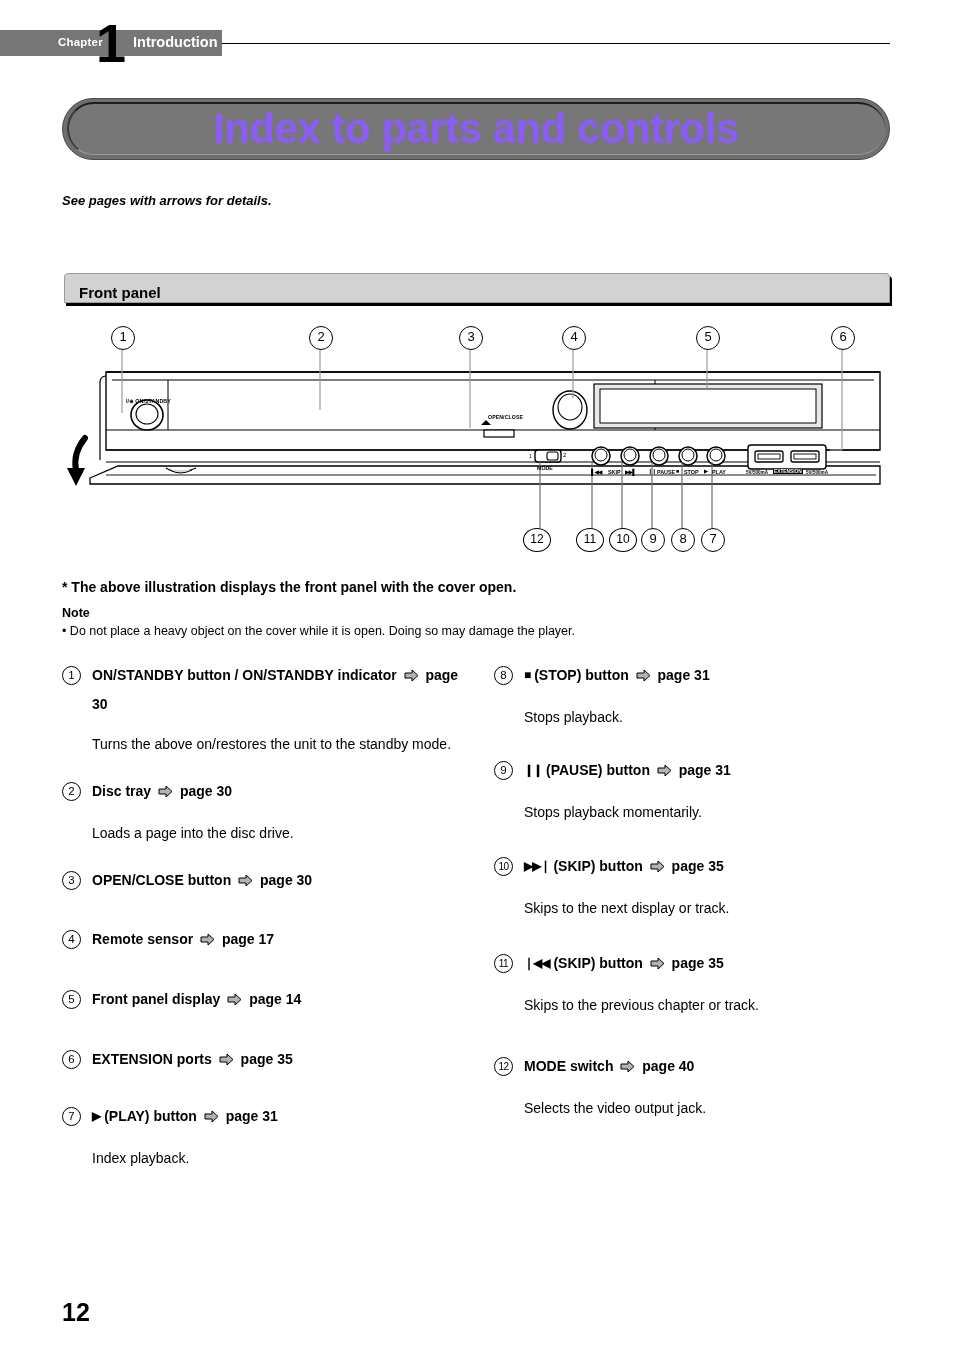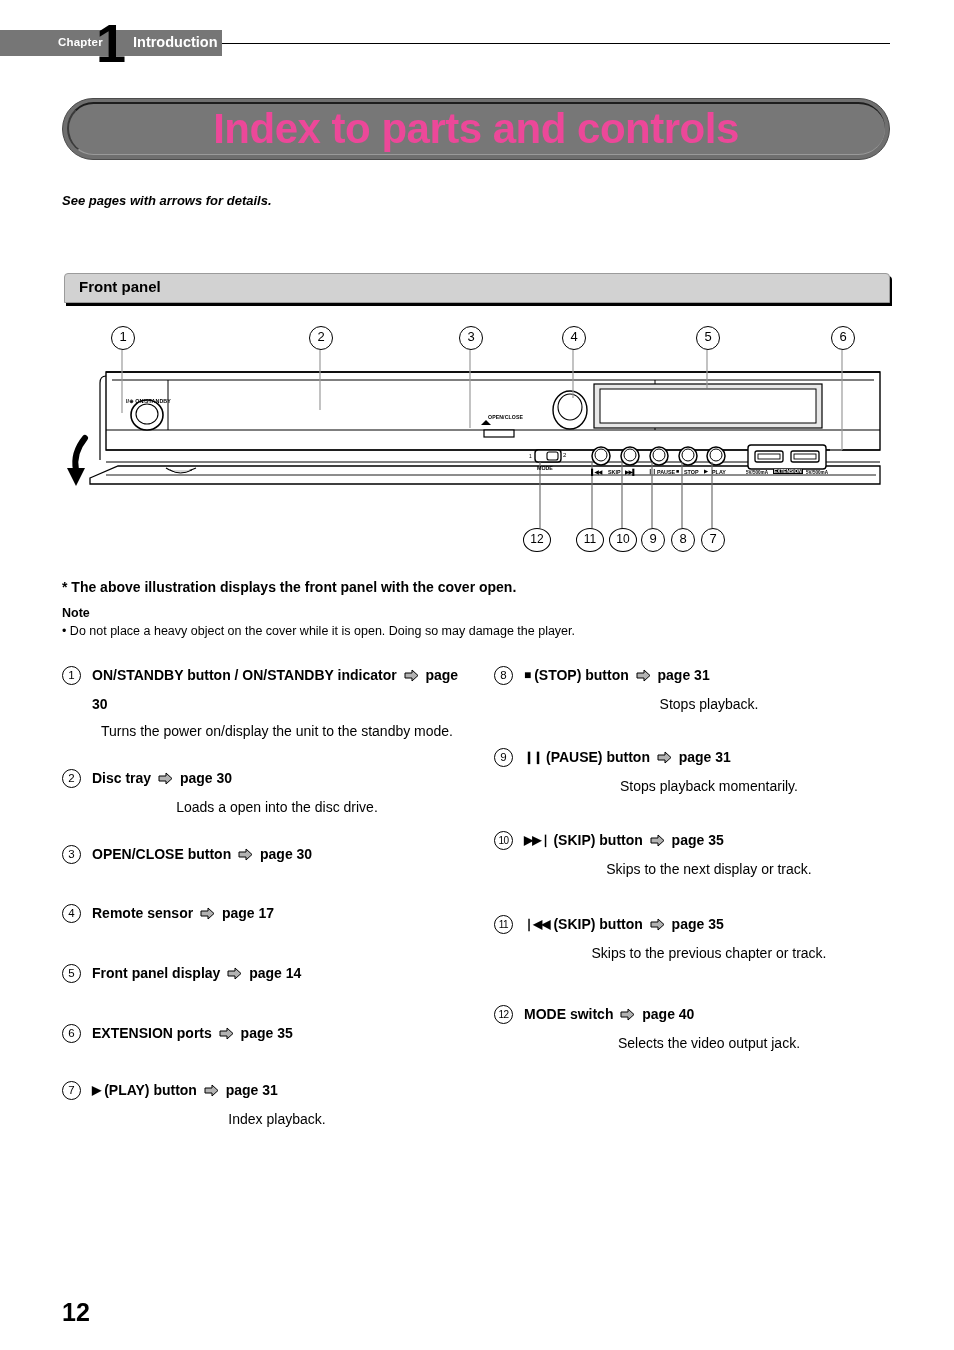--- a/index.html
+++ b/index.html
@@ -98,21 +98,21 @@
     box-sizing: border-box;
   }
   .title-pill-text {
     position: absolute;
     inset: 0;
     display: flex;
     align-items: center;
     justify-content: center;
     font-size: 42px;
     font-weight: bold;
-    color: #ec4899;
+    color: #8b5cf6;
     letter-spacing: -0.5px;
     font-family: "Liberation Sans", sans-serif;
   }
 
   .see-pages {
     position: absolute;
     left: 62px;
     top: 193px;
     font-size: 13px;
     font-weight: bold;
@@ -128,21 +128,21 @@
     height: 30px;
     background: #d2d2d2;
     border: 1px solid #9b9b9b;
     border-radius: 4px 4px 0 0;
     box-sizing: border-box;
     box-shadow: 2px 3px 0 #000;
   }
   .section-bar-label {
     position: absolute;
     left: 14px;
-    top: 4px;
+    top: 10px;
     font-size: 15px;
     font-weight: bold;
   }
 
   
   .illus {
     position: absolute;
     left: 0;
     top: 310px;
     width: 954px;
@@ -220,22 +220,21 @@
     line-height: 17px;
     text-align: center;
     font-weight: normal;
     box-sizing: border-box;
   }
   .legend-circle.wide { font-size: 10px; letter-spacing: -0.5px; }
   .legend-desc {
     padding-left: 30px;
     font-size: 14px;
     line-height: 20px;
-    margin-top: 3px;
-    text-align: center;
+    margin-top: 16px;
   }
   .arrow-ico {
     display: inline-block;
     vertical-align: -2px;
     margin: 0 3px;
   }
   .glyph {
     font-size: 12px;
     letter-spacing: -1px;
     vertical-align: 1px;
@@ -419,27 +418,27 @@
 <div class="footnote">* The above illustration displays the front panel with the cover open.</div>
 <div class="note-head">Note</div>
 <div class="note-body">• Do not place a heavy object on the cover while it is open. Doing so may damage the player.</div>
 
 <div class="legend">
   <div class="legend-col left" id="legend-left">
       <div class="legend-item" style="margin-bottom: 24px;">
         <div class="legend-head"><span class="legend-circle">1</span><span>ON/STANDBY button / ON/STANDBY indicator</span> <span class="arrow-ico"><svg width="15" height="13" viewBox="0 0 15 13">
               <path d="M1,4 L8,4 L8,1 L14,6.5 L8,12 L8,9 L1,9 Z" fill="#b3b3b3" stroke="#000" stroke-width="1"></path>
             </svg></span> <span>page 30</span></div>
-        <div class="legend-desc">Turns the power on/display the unit to the standby mode.</div>
+        <div class="legend-desc">Turns the above on/restores the unit to the standby mode.</div>
       </div>
       <div class="legend-item" style="margin-bottom: 24px;">
         <div class="legend-head"><span class="legend-circle">2</span><span>Disc tray</span> <span class="arrow-ico"><svg width="15" height="13" viewBox="0 0 15 13">
               <path d="M1,4 L8,4 L8,1 L14,6.5 L8,12 L8,9 L1,9 Z" fill="#b3b3b3" stroke="#000" stroke-width="1"></path>
             </svg></span> <span>page 30</span></div>
-        <div class="legend-desc">Loads a open into the disc drive.</div>
+        <div class="legend-desc">Loads a page into the disc drive.</div>
       </div>
       <div class="legend-item" style="margin-bottom: 30px;">
         <div class="legend-head"><span class="legend-circle">3</span><span>OPEN/CLOSE button</span> <span class="arrow-ico"><svg width="15" height="13" viewBox="0 0 15 13">
               <path d="M1,4 L8,4 L8,1 L14,6.5 L8,12 L8,9 L1,9 Z" fill="#b3b3b3" stroke="#000" stroke-width="1"></path>
             </svg></span> <span>page 30</span></div>
       </div>
       <div class="legend-item" style="margin-bottom: 31px;">
         <div class="legend-head"><span class="legend-circle">4</span><span>Remote sensor</span> <span class="arrow-ico"><svg width="15" height="13" viewBox="0 0 15 13">
               <path d="M1,4 L8,4 L8,1 L14,6.5 L8,12 L8,9 L1,9 Z" fill="#b3b3b3" stroke="#000" stroke-width="1"></path>
             </svg></span> <span>page 17</span></div>

